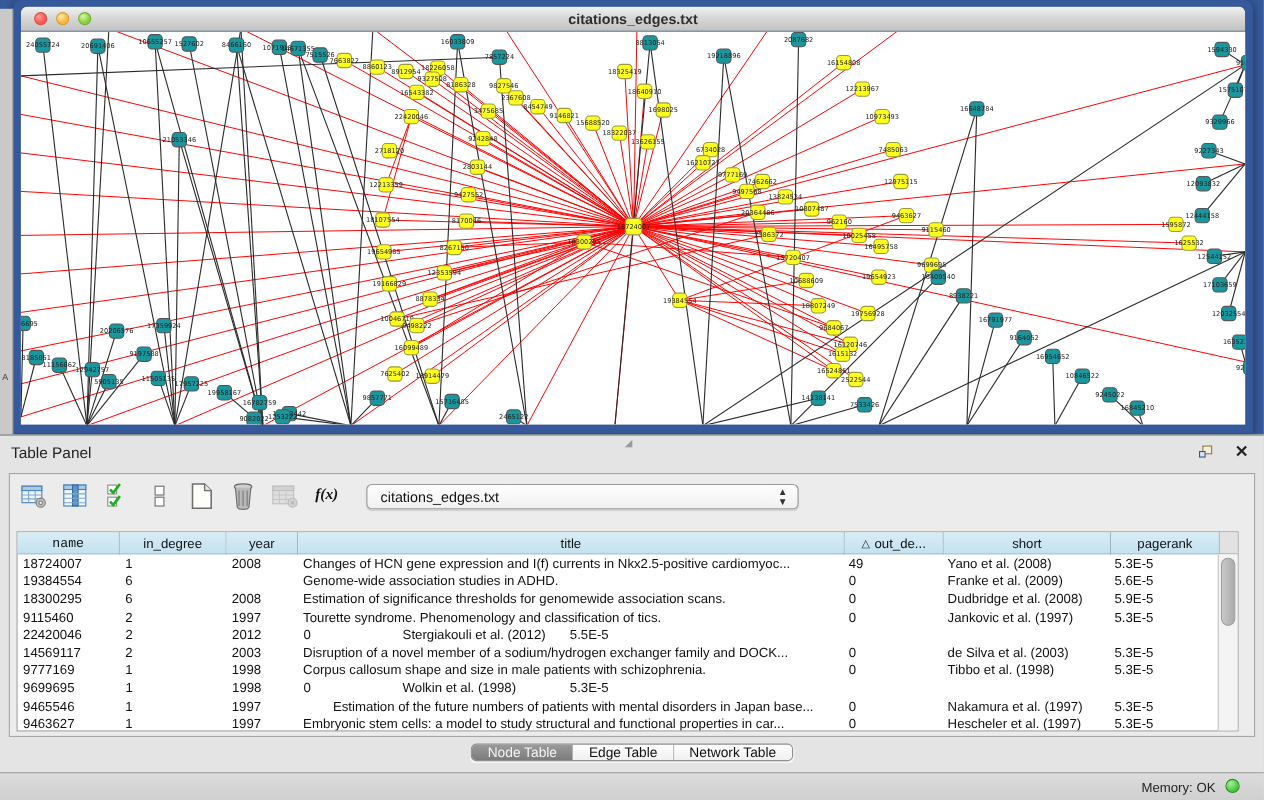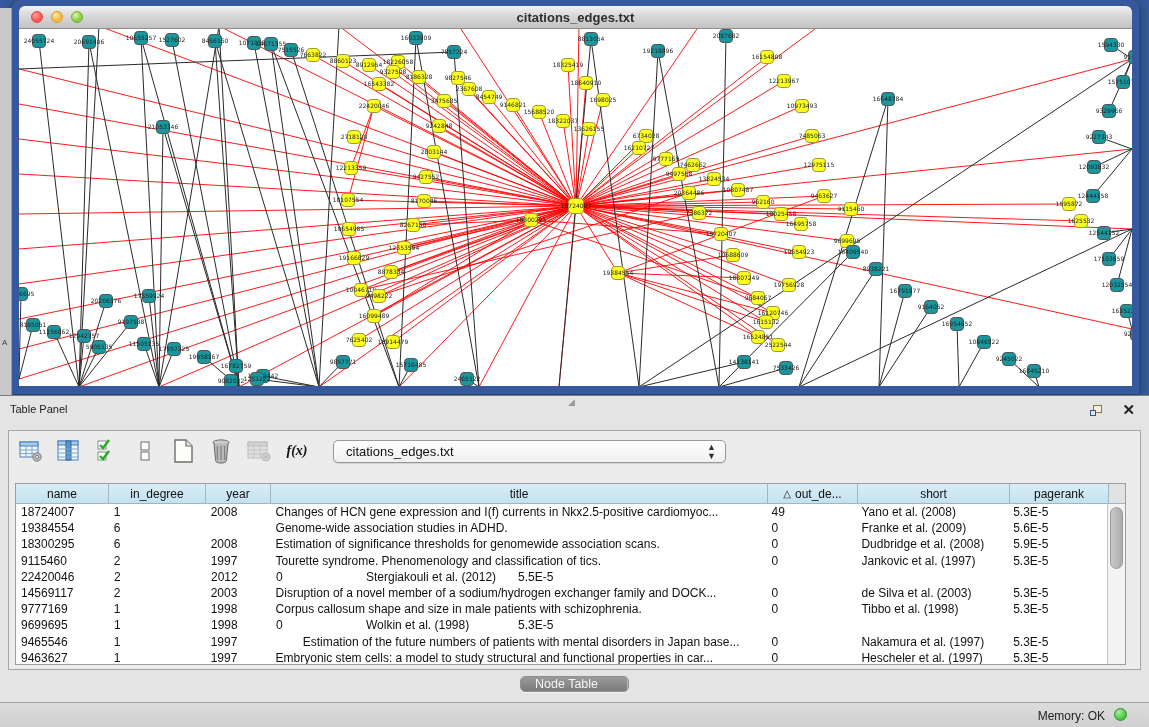--- a/index.html
+++ b/index.html
@@ -23,21 +23,21 @@
   .light.yellow { background:radial-gradient(circle at 35% 30%, #ffe9a8, #f6b73c 60%); border:1px solid #d89c33; }
   .light.green  { background:radial-gradient(circle at 35% 30%, #d7f5a9, #8ccf40 60%); border:1px solid #71ad35; }
   #canvas { width:1113px; height:357px; background:#ffffff; position:relative; overflow:hidden; }
   #net-svg { position:absolute; left:0; top:0; }
   #net-svg text { font-family:"DejaVu Sans", sans-serif; font-size:6px; fill:#222; }
 
   
   #table-panel { position:absolute; left:0; top:395px; width:1149px; height:332px;
     background:#e4e4e4; border-top:1px solid #7d7d7d; }
   #panel-header { position:relative; height:34px; }
-  #panel-title { position:absolute; left:10px; top:7px; font-size:11px; color:#222; }
+  #panel-title { position:absolute; left:10px; top:7px; font-size:14px; color:#222; }
   #panel-float { position:absolute; right:44px; top:9px; width:15px; height:13px; }
   #panel-float .sq1 { position:absolute; left:3px; top:0; width:9px; height:8px; border:1px solid #8a7a42; background:#f4efdc; }
   #panel-float .sq2 { position:absolute; left:0; top:5px; width:6px; height:6px; border:1px solid #33568e; background:#dfe7f2; }
   #panel-close { position:absolute; right:14px; top:5px; font-size:15px; font-weight:bold; color:#222; cursor:default; }
   #splitter-dots { position:absolute; left:568px; top:1px; color:#9a9a9a; font-size:9px; letter-spacing:1px; }
 
   #panel-box { position:absolute; left:8px; top:34px; width:1133px; height:240px;
     background:#ececec; border:1px solid #a6a6a6; }
   #toolbar { position:relative; height:40px; display:flex; align-items:center; padding-left:8px; gap:10px; }
   .tool { width:28px; height:26px; display:flex; align-items:center; justify-content:center; }
@@ -55,21 +55,21 @@
   .th .sortg { font-size:10px; margin-right:4px; color:#222; }
   #gbody { position:absolute; left:0; top:20px; right:18px; bottom:0; overflow:hidden; }
   .tr { display:flex; height:16.2px; }
   .td { font-size:12px; color:#111; padding-left:5px; white-space:nowrap; overflow:hidden; line-height:16.2px; }
   #vscroll { position:absolute; right:0; top:20px; width:18px; bottom:0; background:#f4f4f4; border-left:1px solid #c4c4c4; }
   #vthumb { position:absolute; left:2px; top:3px; width:13px; height:62px; border-radius:7px;
     background:linear-gradient(90deg,#c9c9c9,#ababab); border:1px solid #9a9a9a; }
 
   #tabs { position:absolute; left:0; top:280px; width:1149px; height:26px; display:flex; justify-content:center; }
   .seg { display:flex; height:16px; border:1px solid #8f8f8f; border-radius:5px; overflow:hidden;
-    box-shadow:0 1px 1px rgba(255,255,255,.7);flex-direction:column; }
+    box-shadow:0 1px 1px rgba(255,255,255,.7); }
   .seg-btn { padding:0 14px; font-size:12.5px; display:flex; align-items:center; background:linear-gradient(#fefefe,#f0f0f0);
     color:#111; border-right:1px solid #b5b5b5; }
   .seg-btn:last-child { border-right:none; }
   .seg-btn.sel { background:linear-gradient(#9a9a9a,#7b7b7b); color:#f4f4f4; }
 
   #statusbar { position:absolute; left:0; top:306px; width:1149px; height:26px;
     background:linear-gradient(#dcdcdc,#cfcfcf); border-top:1px solid #a0a0a0; }
   #mem { position:absolute; right:44px; top:6px; font-size:12px; color:#222; }
   #mem-dot { position:absolute; right:22px; top:5px; width:13px; height:13px; border-radius:50%;
     border:1px solid #2f8f2f; }
@@ -866,21 +866,21 @@
           <span class="fx">f(x)</span>
         </div>
         <div id="table-combo">
           <span class="val">citations_edges.txt</span>
           <span class="arrows">▲<br>▼</span>
         </div>
       </div>
 
       <div id="grid">
         <div id="ghead">
-            <div class="th" style="width: 93px;">
+            <div class="th" style="width: 93px; font-family: Liberation Mono, monospace;">
               <span>name</span>
             </div>
             <div class="th" style="width: 97px;">
               <span>in_degree</span>
             </div>
             <div class="th" style="width: 65px;">
               <span>year</span>
             </div>
             <div class="th" style="width: 497px;">
               <span>title</span>

